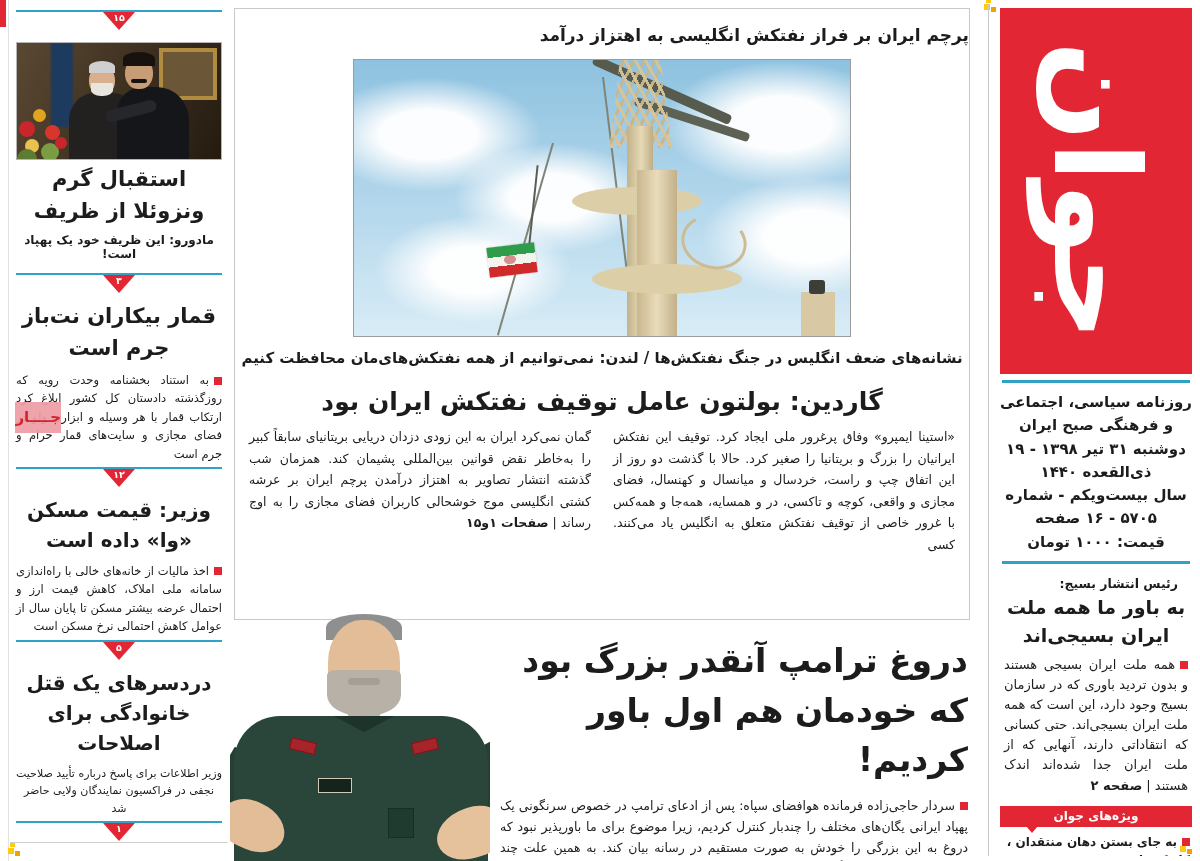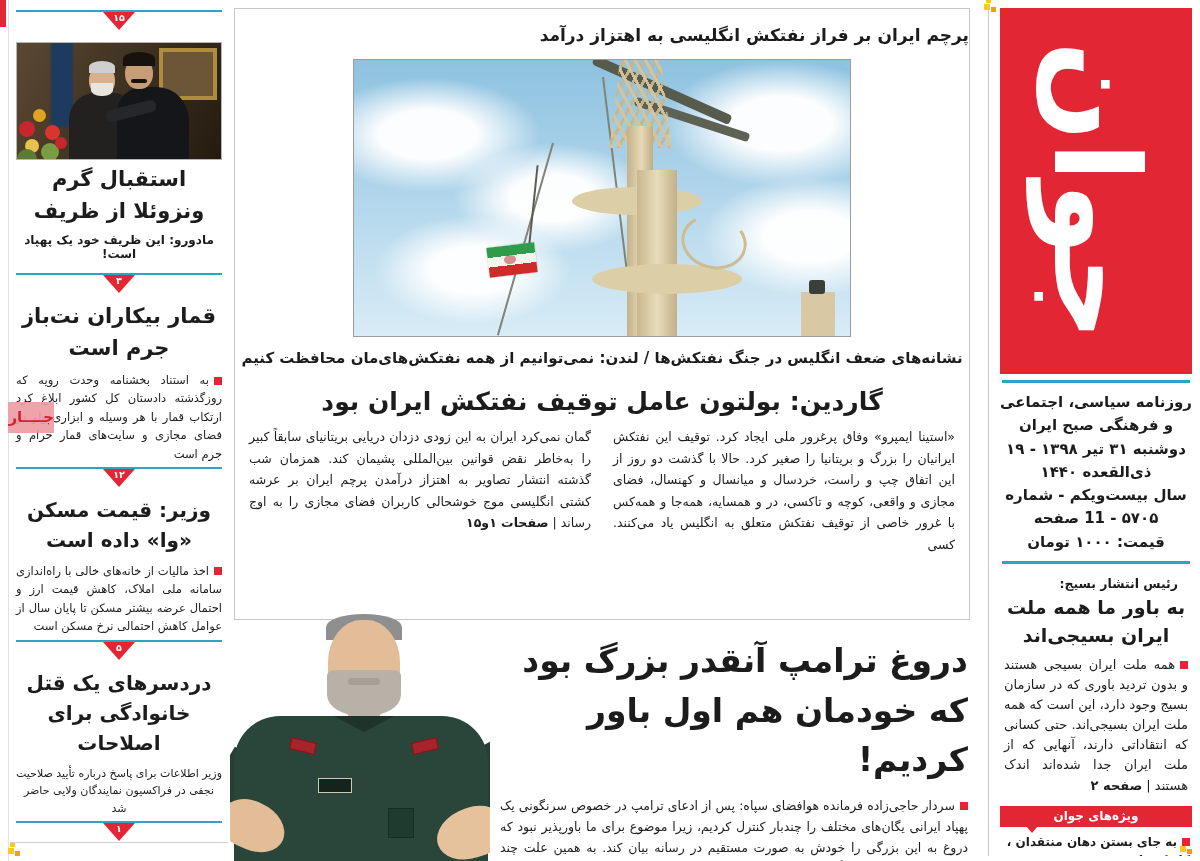--- a/index.html
+++ b/index.html
@@ -62,21 +62,21 @@
   .vz-man1-beard{position:absolute;left:74px;top:40px;width:22px;height:13px;background:#e8e4de;border-radius:0 0 45% 45%;}
   .vz-man2-head{position:absolute;left:108px;top:14px;width:28px;height:32px;background:#c79d77;border-radius:50% 50% 46% 46%;}
   .vz-man2-hair{position:absolute;left:106px;top:9px;width:32px;height:14px;background:#17120d;border-radius:50% 50% 0 0;}
   .vz-man2-mu{position:absolute;left:114px;top:36px;width:16px;height:4px;background:#17120d;border-radius:2px;}
   .vz-body1{position:absolute;left:52px;top:50px;width:64px;height:68px;background:#23211f;border-radius:40% 30% 0 0;}
   .vz-body2{position:absolute;left:100px;top:44px;width:72px;height:74px;background:#15161a;border-radius:35% 45% 0 0;}
   .vz-arm{position:absolute;left:88px;top:62px;width:52px;height:12px;background:#26272b;border-radius:8px;transform:rotate(-14deg);}
   .vz-flower{position:absolute;border-radius:50%;}
 
   
-  .jar{position:absolute;left:8px;top:402px;width:46px;height:31px;background:rgba(238,156,165,.92);color:#d2232e;font-weight:bold;font-size:15px;line-height:31px;text-align:left;overflow:hidden;padding-left:4px;z-index:5;white-space:nowrap;}
+  .jar{position:absolute;left:15px;top:402px;width:46px;height:31px;background:rgba(238,156,165,.92);color:#d2232e;font-weight:bold;font-size:15px;line-height:31px;text-align:left;overflow:hidden;padding-left:4px;z-index:5;white-space:nowrap;}
 
   
   .mainbox{position:absolute;left:234px;top:8px;width:736px;height:612px;border:1px solid var(--rule);background:#fff;}
   .lead-h{margin-top:30px;text-align:center;font-size:45px;font-weight:bold;letter-spacing:-1px;white-space:nowrap;}
   .lead-sub{margin-top:16px;text-align:right;font-size:17px;font-weight:bold;}
   .lead-photo{position:relative;width:498px;height:278px;margin:14px auto 0;border:1px solid #9c9c9c;background:linear-gradient(180deg,#8ec2e0 0%,#aed4ea 45%,#d8ecf6 100%);overflow:hidden;}
   .cloud{position:absolute;background:radial-gradient(ellipse at center,rgba(255,255,255,.97) 30%,rgba(255,255,255,0) 70%);border-radius:50%;}
   .mast-pole{position:absolute;left:55%;top:24%;width:26px;height:80%;background:linear-gradient(90deg,#c3b28a,#e6d9b6 55%,#bfae85);}
   .mast-lattice{position:absolute;left:51.5%;top:-2%;width:62px;height:34%;background:
       repeating-linear-gradient(62deg,rgba(214,196,154,.95) 0 3px,transparent 3px 9px),
@@ -133,21 +133,21 @@
   <div class="vert-rule"></div>
 
   <div class="rightcol">
     <div class="logo-box">
       <div class="logo-word">جوان</div>
     </div>
     <div class="teal-rule"></div>
     <div class="pubinfo">
       <div>روزنامه سیاسی، اجتماعی و فرهنگی صبح ایران</div>
       <div>دوشنبه ۳۱ تیر ۱۳۹۸ - ۱۹ ذی‌القعده ۱۴۴۰</div>
-      <div>سال بیست‌ویکم - شماره ۵۷۰۵ - 11 صفحه</div>
+      <div>سال بیست‌ویکم - شماره ۵۷۰۵ - ۱۶ صفحه</div>
       <div>قیمت: ۱۰۰۰ تومان</div>
     </div>
     <div class="teal-rule"></div>
 
     <div class="kicker-r">رئیس انتشار بسیج:</div>
     <div class="basij-h">به باور ما همه ملت ایران بسیجی‌اند</div>
     <p class="basij-b"><span class="sq"></span><span>همه ملت ایران بسیجی هستند و بدون تردید باوری که در سازمان بسیج وجود دارد، این است که همه ملت ایران بسیجی‌اند. حتی کسانی که انتقاداتی دارند، آنهایی که از ملت ایران جدا شده‌اند اندک هستند | </span><b>صفحه ۲</b></p>
 
     <div class="banner banner-red">ویژه‌های جوان</div>
     <div class="spc-line"><span class="sq"></span><span>به جای بستن دهان منتقدان ، کار کنید!</span></div>

